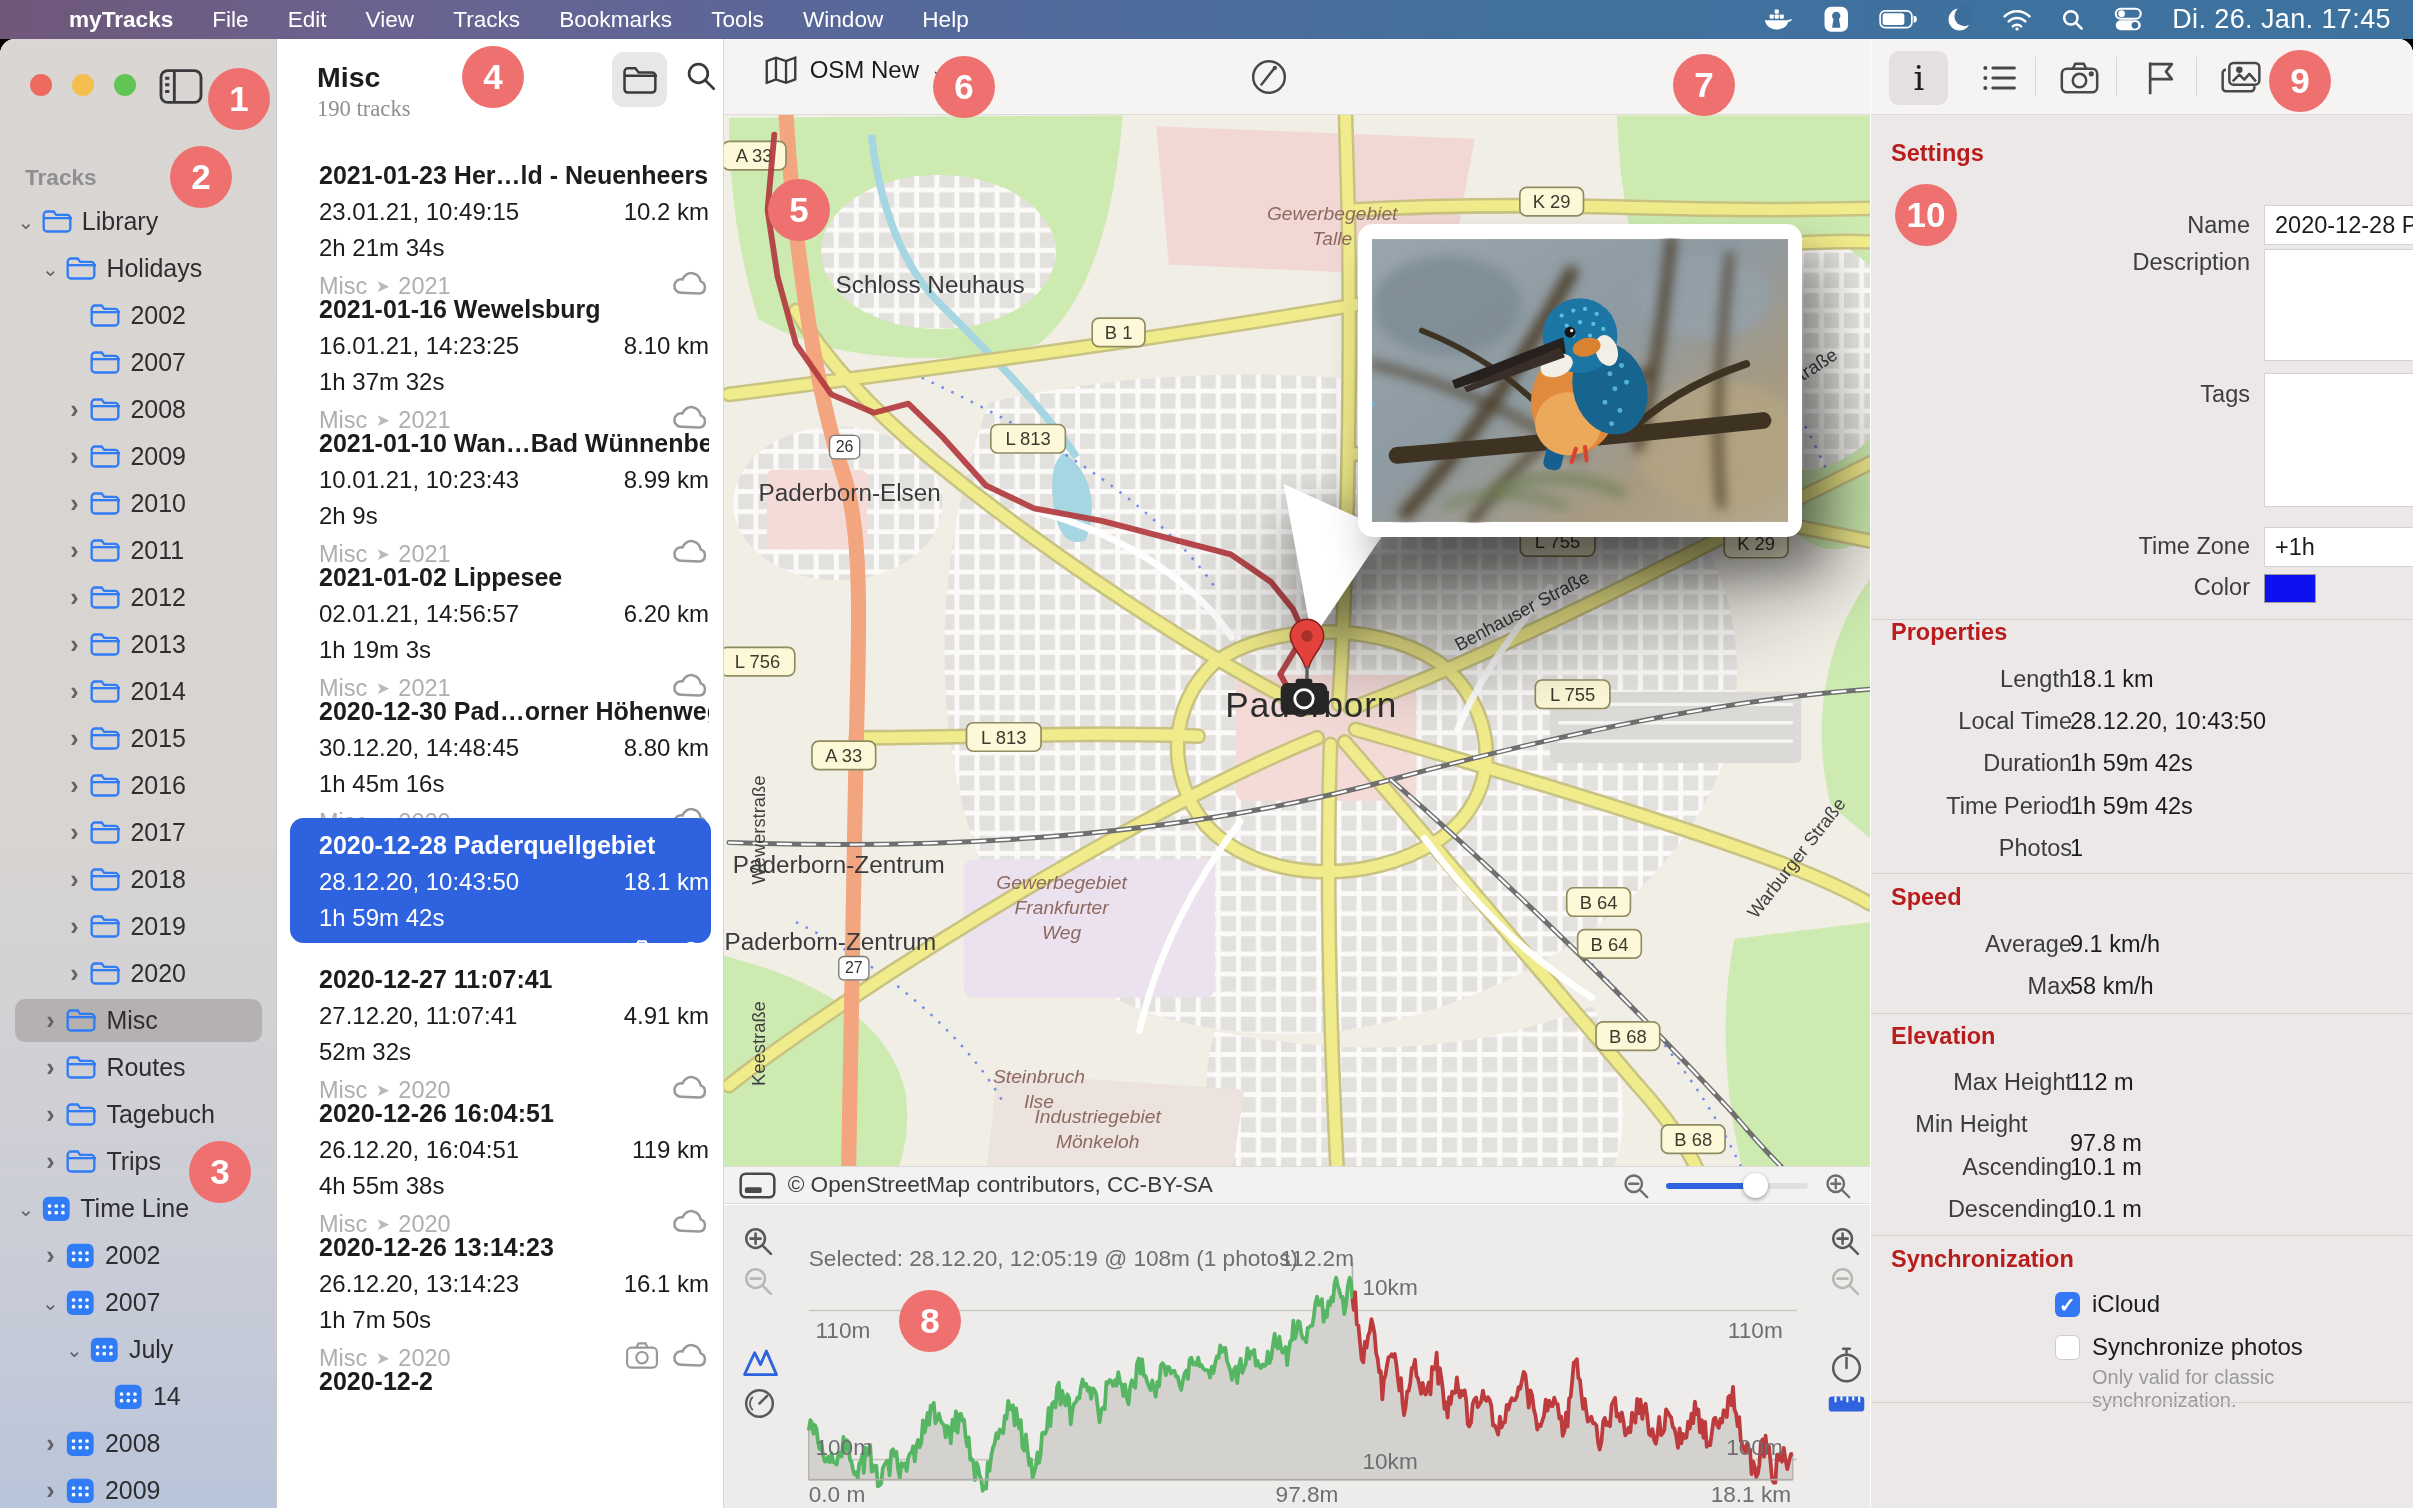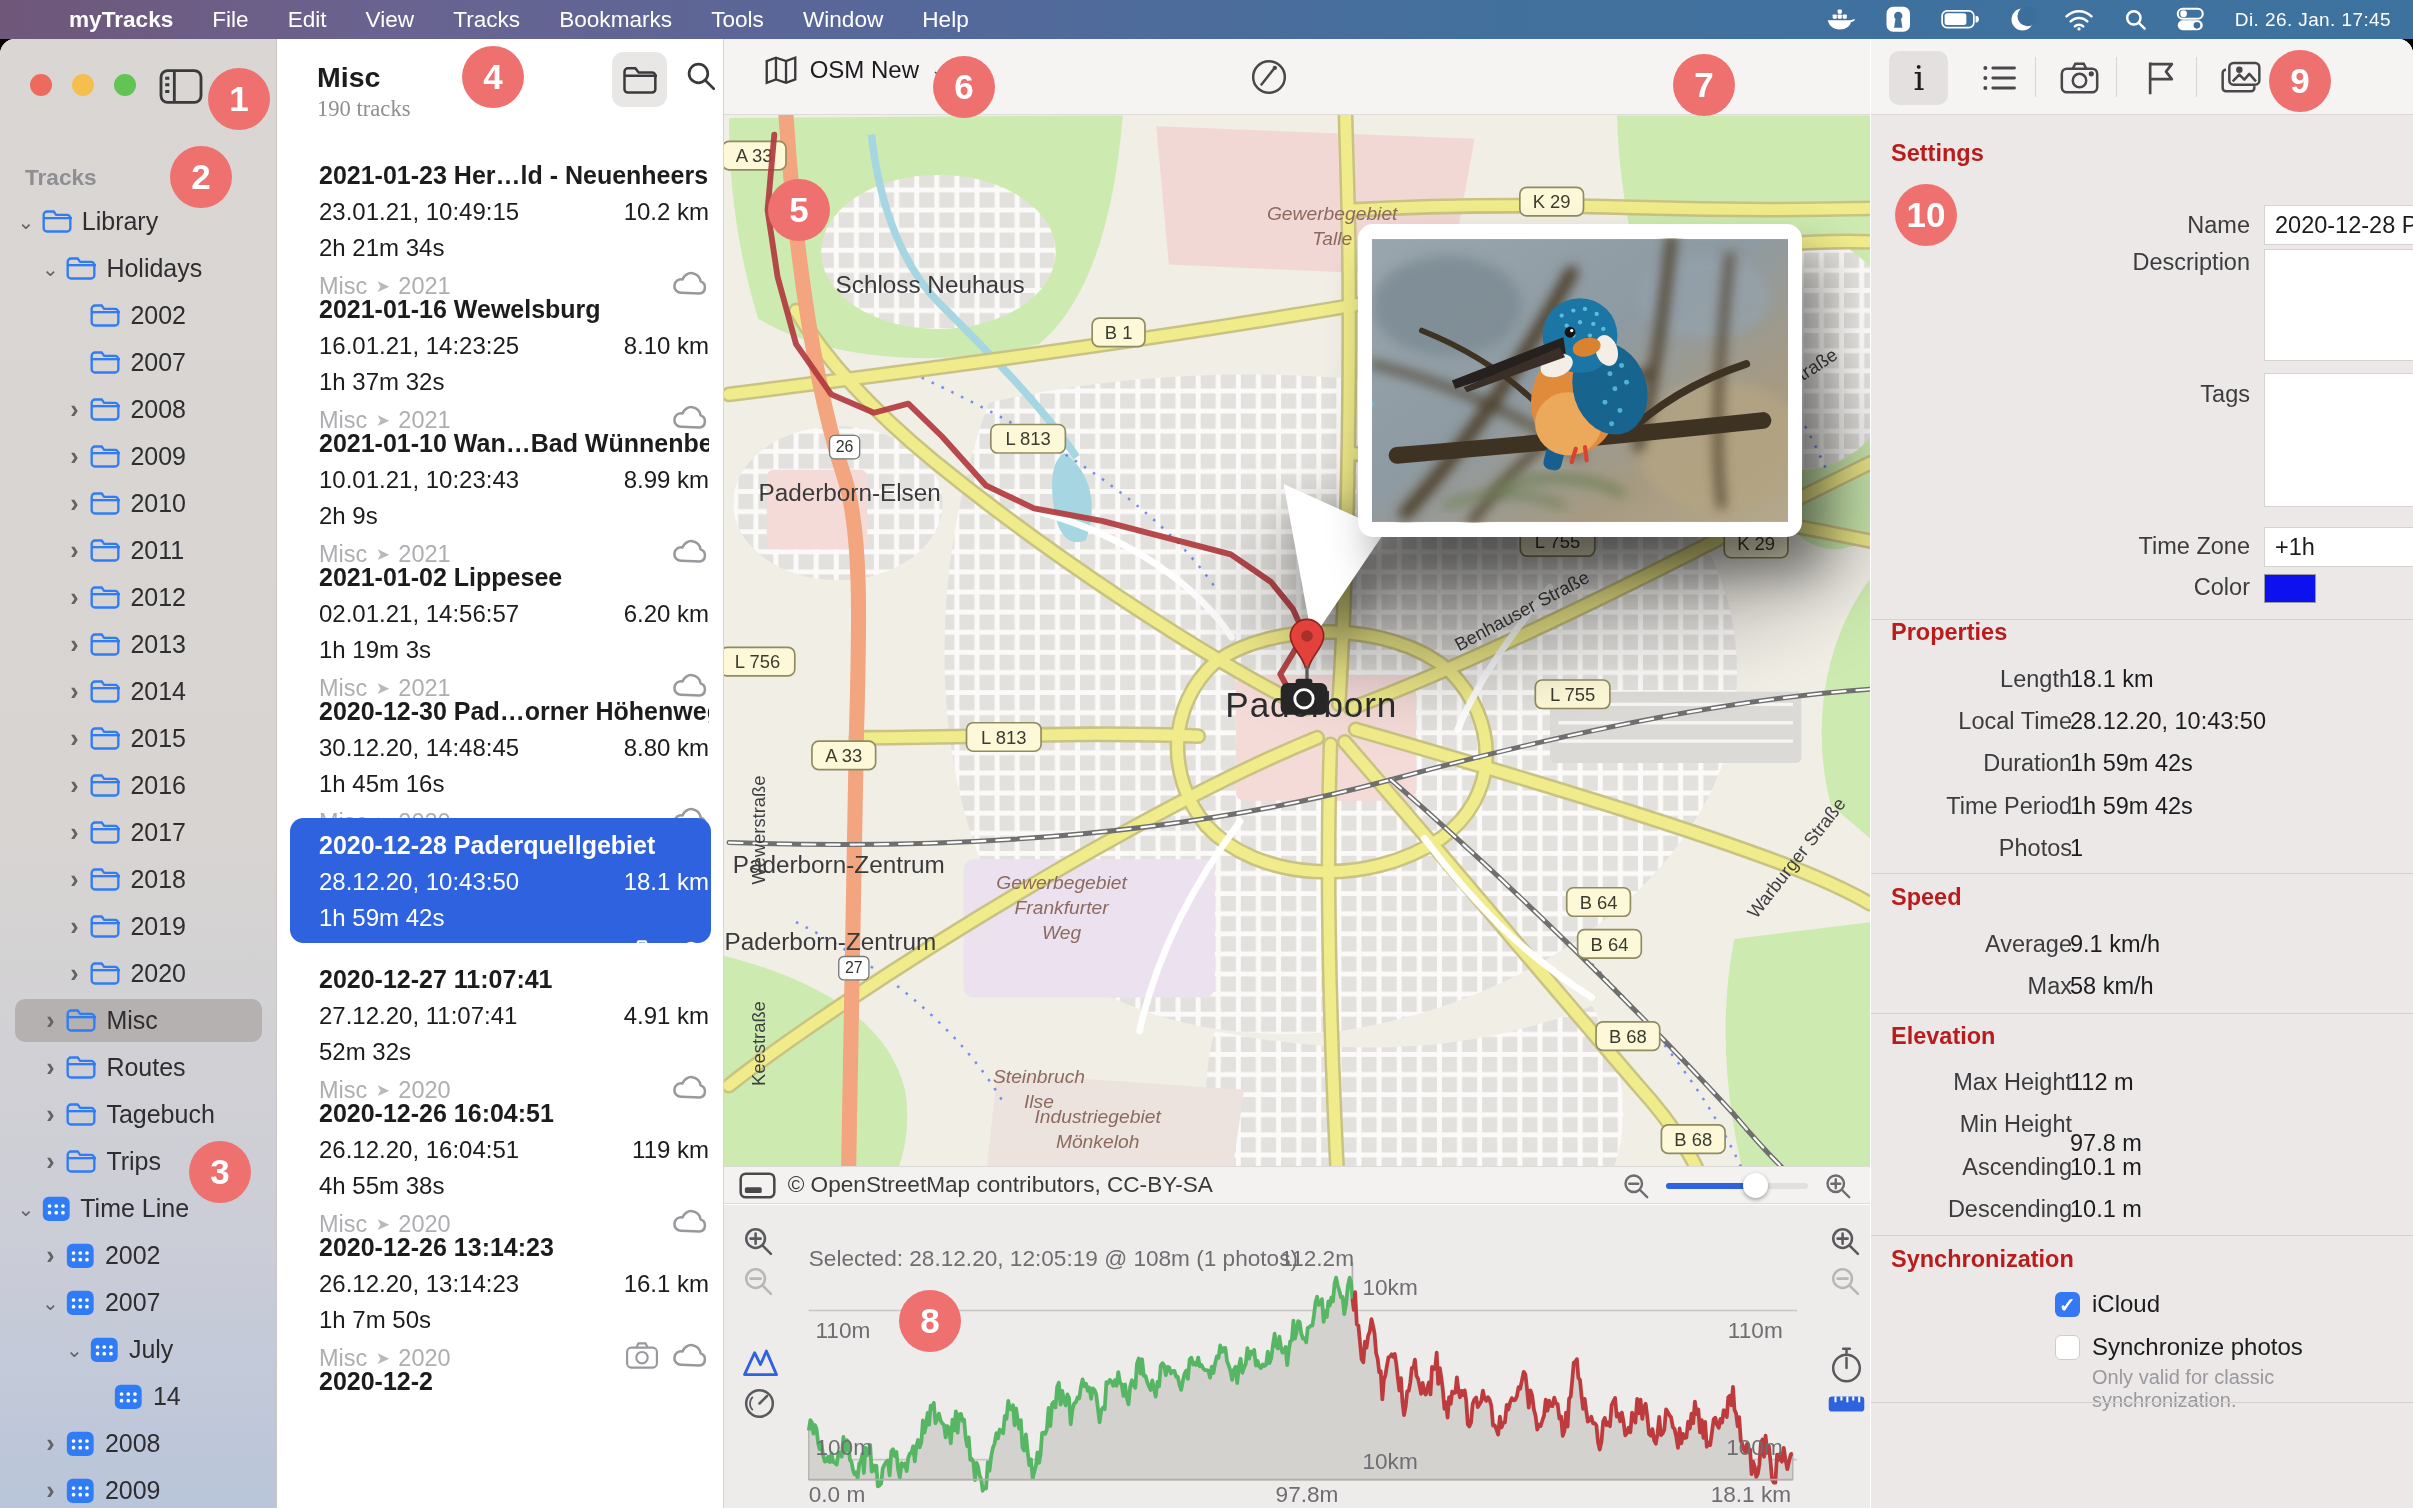--- a/index.html
+++ b/index.html
@@ -9,21 +9,21 @@
 
   
   #menubar { position:absolute; left:0; top:0; width:2413px; height:39px;
     background:linear-gradient(90deg,#6f5779 0%,#6a6390 16%,#55689a 38%,#42709d 62%,#3d729f 100%);
     display:flex; align-items:center; color:#fff; font-size:22.6px; z-index:50; }
   #menubar .apple { margin-left:35px; font-size:25px; }
   #menubar .appname { font-weight:700; margin-left:34px; }
   #menubar .mitem { margin-left:39px; }
   #menubar .spacer { flex:1; }
   #menubar .sicon { margin-left:28.5px; display:flex; align-items:center; }
-  #menubar .clock { margin-left:30px; margin-right:22px; font-size:19px; letter-spacing:0.4px; }
+  #menubar .clock { margin-left:30px; margin-right:22px; font-size:27px; letter-spacing:0.4px; }
 
   
   #window { position:absolute; left:0; top:39px; width:2413px; height:1470px;
     border-radius:15px 15px 0 0; overflow:hidden; background:#fff; }
 
   #sidebar { position:absolute; left:0; top:0; width:277px; height:1470px;
     background:linear-gradient(180deg,#dad6d3 0%,#d7d4d2 55%,#cbcdd7 82%,#b9c5da 100%);
     border-right:0.8px solid #c9c6c4; overflow:hidden; }
   .tlights { position:absolute; left:30px; top:35px; display:flex; gap:20px; }
   .tlight { width:22px; height:22px; border-radius:50%; }
@@ -1210,21 +1210,21 @@
           <div class="hr" style="top: 834px;"></div>
           <div class="sec-title" style="top: 845px;">Speed</div>
           <div class="prop-label" style="left: 0px; top: 892px;">Average</div>
           <div class="prop-value" style="top: 892px;">9.1 km/h</div>
           <div class="prop-label" style="left: 0px; top: 934px;">Max</div>
           <div class="prop-value" style="top: 934px;">58 km/h</div>
           <div class="hr" style="top: 974px;"></div>
           <div class="sec-title" style="top: 984px;">Elevation</div>
           <div class="prop-label" style="left: 0px; top: 1030px;">Max Height</div>
           <div class="prop-value" style="top: 1030px;">112 m</div>
-          <div class="prop-label" style="left: 0px; top: 1072px;">Min Height</div>
+          <div class="prop-label" style="left: 0px; top: 1072px; text-align: center;">Min Height</div>
           <div class="prop-value" style="top: 1072px; margin-top: 19px;">97.8 m</div>
           <div class="prop-label" style="left: 0px; top: 1115px;">Ascending</div>
           <div class="prop-value" style="top: 1115px;">10.1 m</div>
           <div class="prop-label" style="left: 0px; top: 1157px;">Descending</div>
           <div class="prop-value" style="top: 1157px;">10.1 m</div>
           <div class="hr" style="top: 1196px;"></div>
           <div class="sec-title" style="top: 1207px;">Synchronization</div>
           <div class="cb on" style="left: 184px; top: 1253px;">✓</div>
           <div class="cb-label" style="left: 221px; top: 1251px;">iCloud</div>
           <div class="cb off" style="left: 184px; top: 1296px;"></div>

